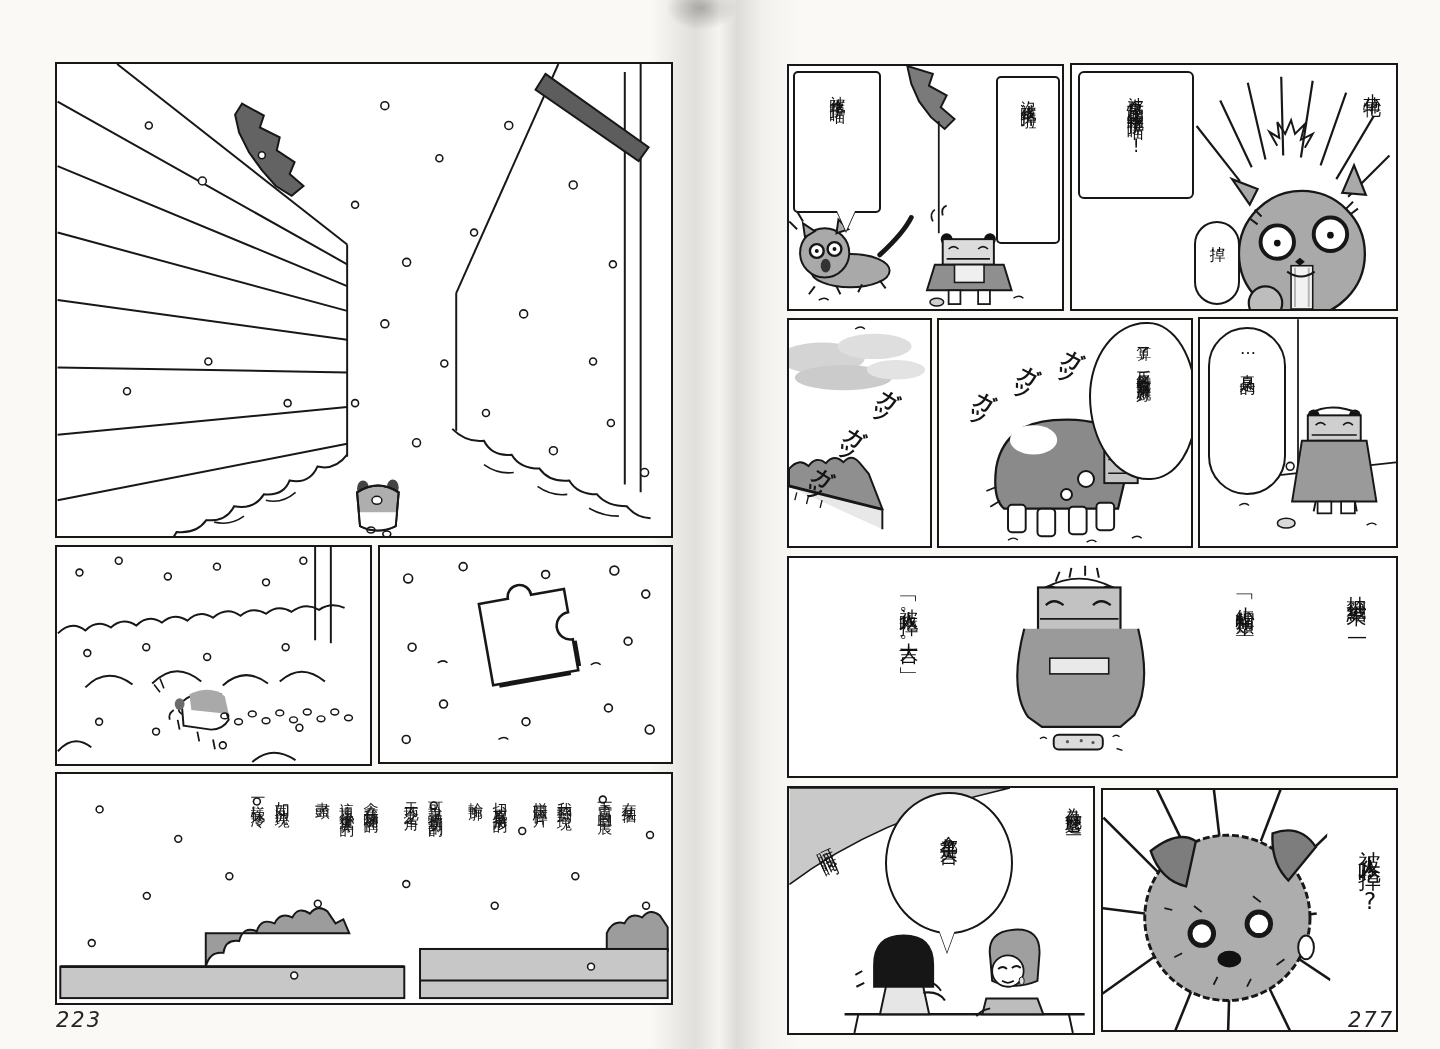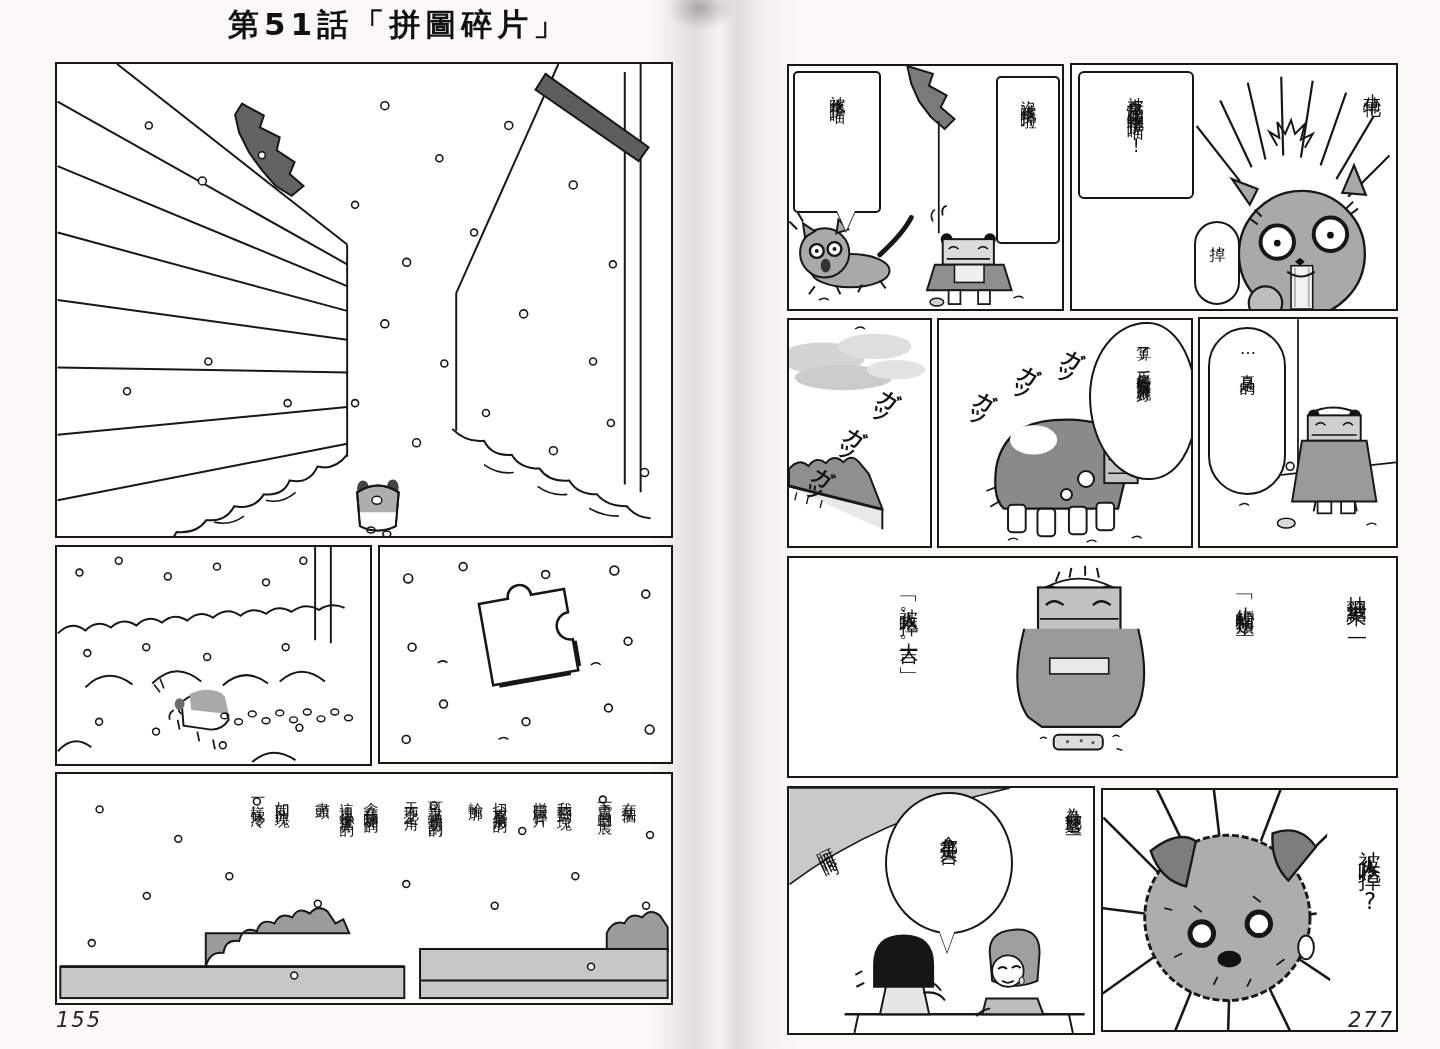--- a/index.html
+++ b/index.html
@@ -35,21 +35,20 @@
   .mini-circle{position:absolute;background:#fff;border:2px solid #161616;border-radius:50%;z-index:3;}
 </style>
 </head>
 <body>
 
 <div id="spread">
 
   <div class="spine"></div>
   <div class="spine-top"></div>
 
-  <div class="chapter-title">第51話「拼圖碎片」</div>
 
   <div class="panel" style="left:55px;top:62px;width:618px;height:476px;">
     <svg class="art" viewBox="0 0 618 476">
       <g stroke="#171717" stroke-width="2" fill="none">
 
         <path d="M60,0 L292,182"></path>
           <path d="M0,38 L292,202"></path>
           <path d="M0,103 L292,224"></path>
         <path d="M0,170 L292,249"></path>
           <path d="M0,238 L292,278"></path>
@@ -240,21 +239,21 @@
       <div class="col gap">可說是遭切割的</div>
       <div class="col">天地之一角,</div>
       <div class="col gap">含在我嘴裡的</div>
       <div class="col">這塊小小世界的</div>
       <div class="col">盡頭,</div>
       <div class="col gap">如同冰塊</div>
       <div class="col">一樣寒冷。</div>
     </div>
   </div>
 
-  <div class="pagenum" style="left:56px;top:1008px;">155</div>
+  <div class="pagenum" style="left:56px;top:1008px;">223</div>
 
   <div class="panel" style="left:787px;top:64px;width:277px;height:247px;">
     <svg class="art" viewBox="0 0 277 247">
       <path d="M120,0 l26,8 -4,12 18,10 -6,12 14,12 -10,10 -14,-12 -12,-16 -8,-18 z" fill="#7a7a7a" stroke="#171717" stroke-width="2"></path>
       <path d="M152,56 L152,170" stroke="#171717" stroke-width="1.8"></path>
 
       <g>
         <path d="M92,192 q24,-22 32,-38" stroke="#171717" stroke-width="5" fill="none" stroke-linecap="round"></path>
         <ellipse cx="62" cy="208" rx="40" ry="17" fill="#a9a9a9" stroke="#171717" stroke-width="2"></ellipse>
         <circle cx="36" cy="190" r="25" fill="#a9a9a9" stroke="#171717" stroke-width="2"></circle>

